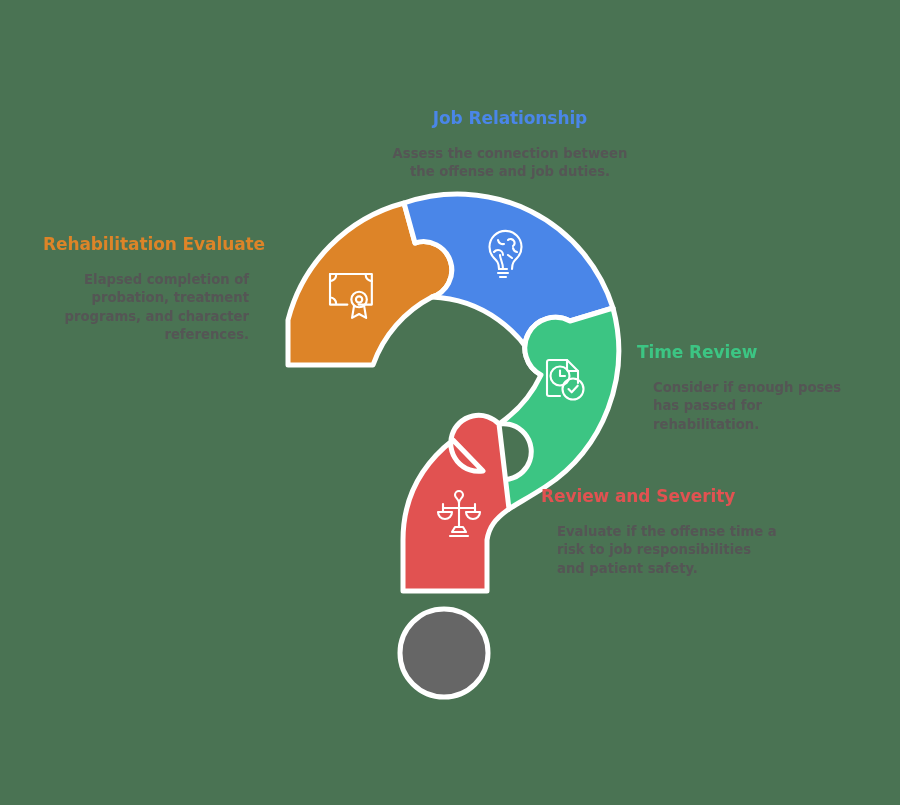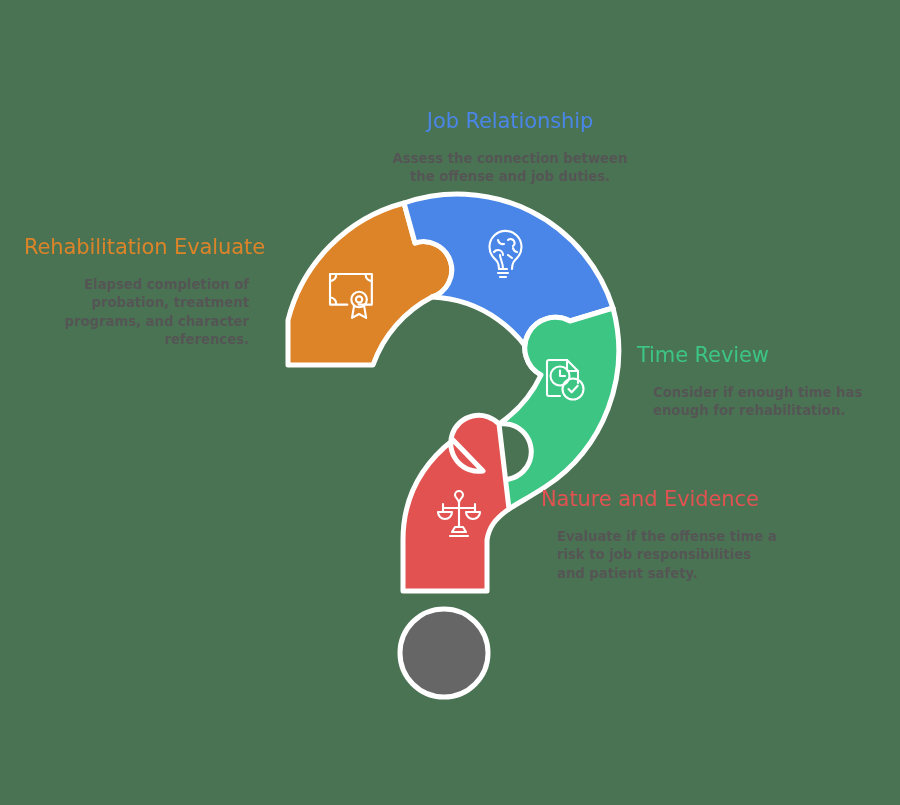--- a/index.html
+++ b/index.html
@@ -24,22 +24,22 @@
     left: 0;
     top: 0;
     width: 900px;
     height: 805px;
   }
   .label-block {
     position: absolute;
     color: #4c4c4c;
   }
   .label-title {
-    font-size: 21px;
-    font-weight: normal;
+    font-size: 17px;
+    font-weight: bold;
     line-height: 1.25;
     margin: 0 0 6px 0;
     letter-spacing: -0.1px;
   }
   .label-desc {
     font-size: 13.2px;
     font-weight: bold;
     line-height: 1.38;
     color: #555555;
     margin: 16px;
@@ -173,21 +173,21 @@
     <div class="label-desc">Assess the connection between the offense and job duties.</div>
   </div>
 
   <div class="label-block" id="block-rehab">
     <div class="label-title" style="color:#DD8428;">Rehabilitation Evaluate</div>
     <div class="label-desc">Elapsed completion of probation, treatment programs, and character references.</div>
   </div>
 
   <div class="label-block" id="block-time">
     <div class="label-title" style="color:#3CC583;">Time Review</div>
-    <div class="label-desc">Consider if enough time has enough for rehabilitation.</div>
+    <div class="label-desc">Consider if enough poses has passed for rehabilitation.</div>
   </div>
 
   <div class="label-block" id="block-nature">
-    <div class="label-title" style="color:#E15251;">Nature and Evidence</div>
+    <div class="label-title" style="color:#E15251;">Review and Severity</div>
     <div class="label-desc">Evaluate if the offense time a risk to job responsibilities and patient safety.</div>
   </div>
 
 </div>
 
 </body></html>

